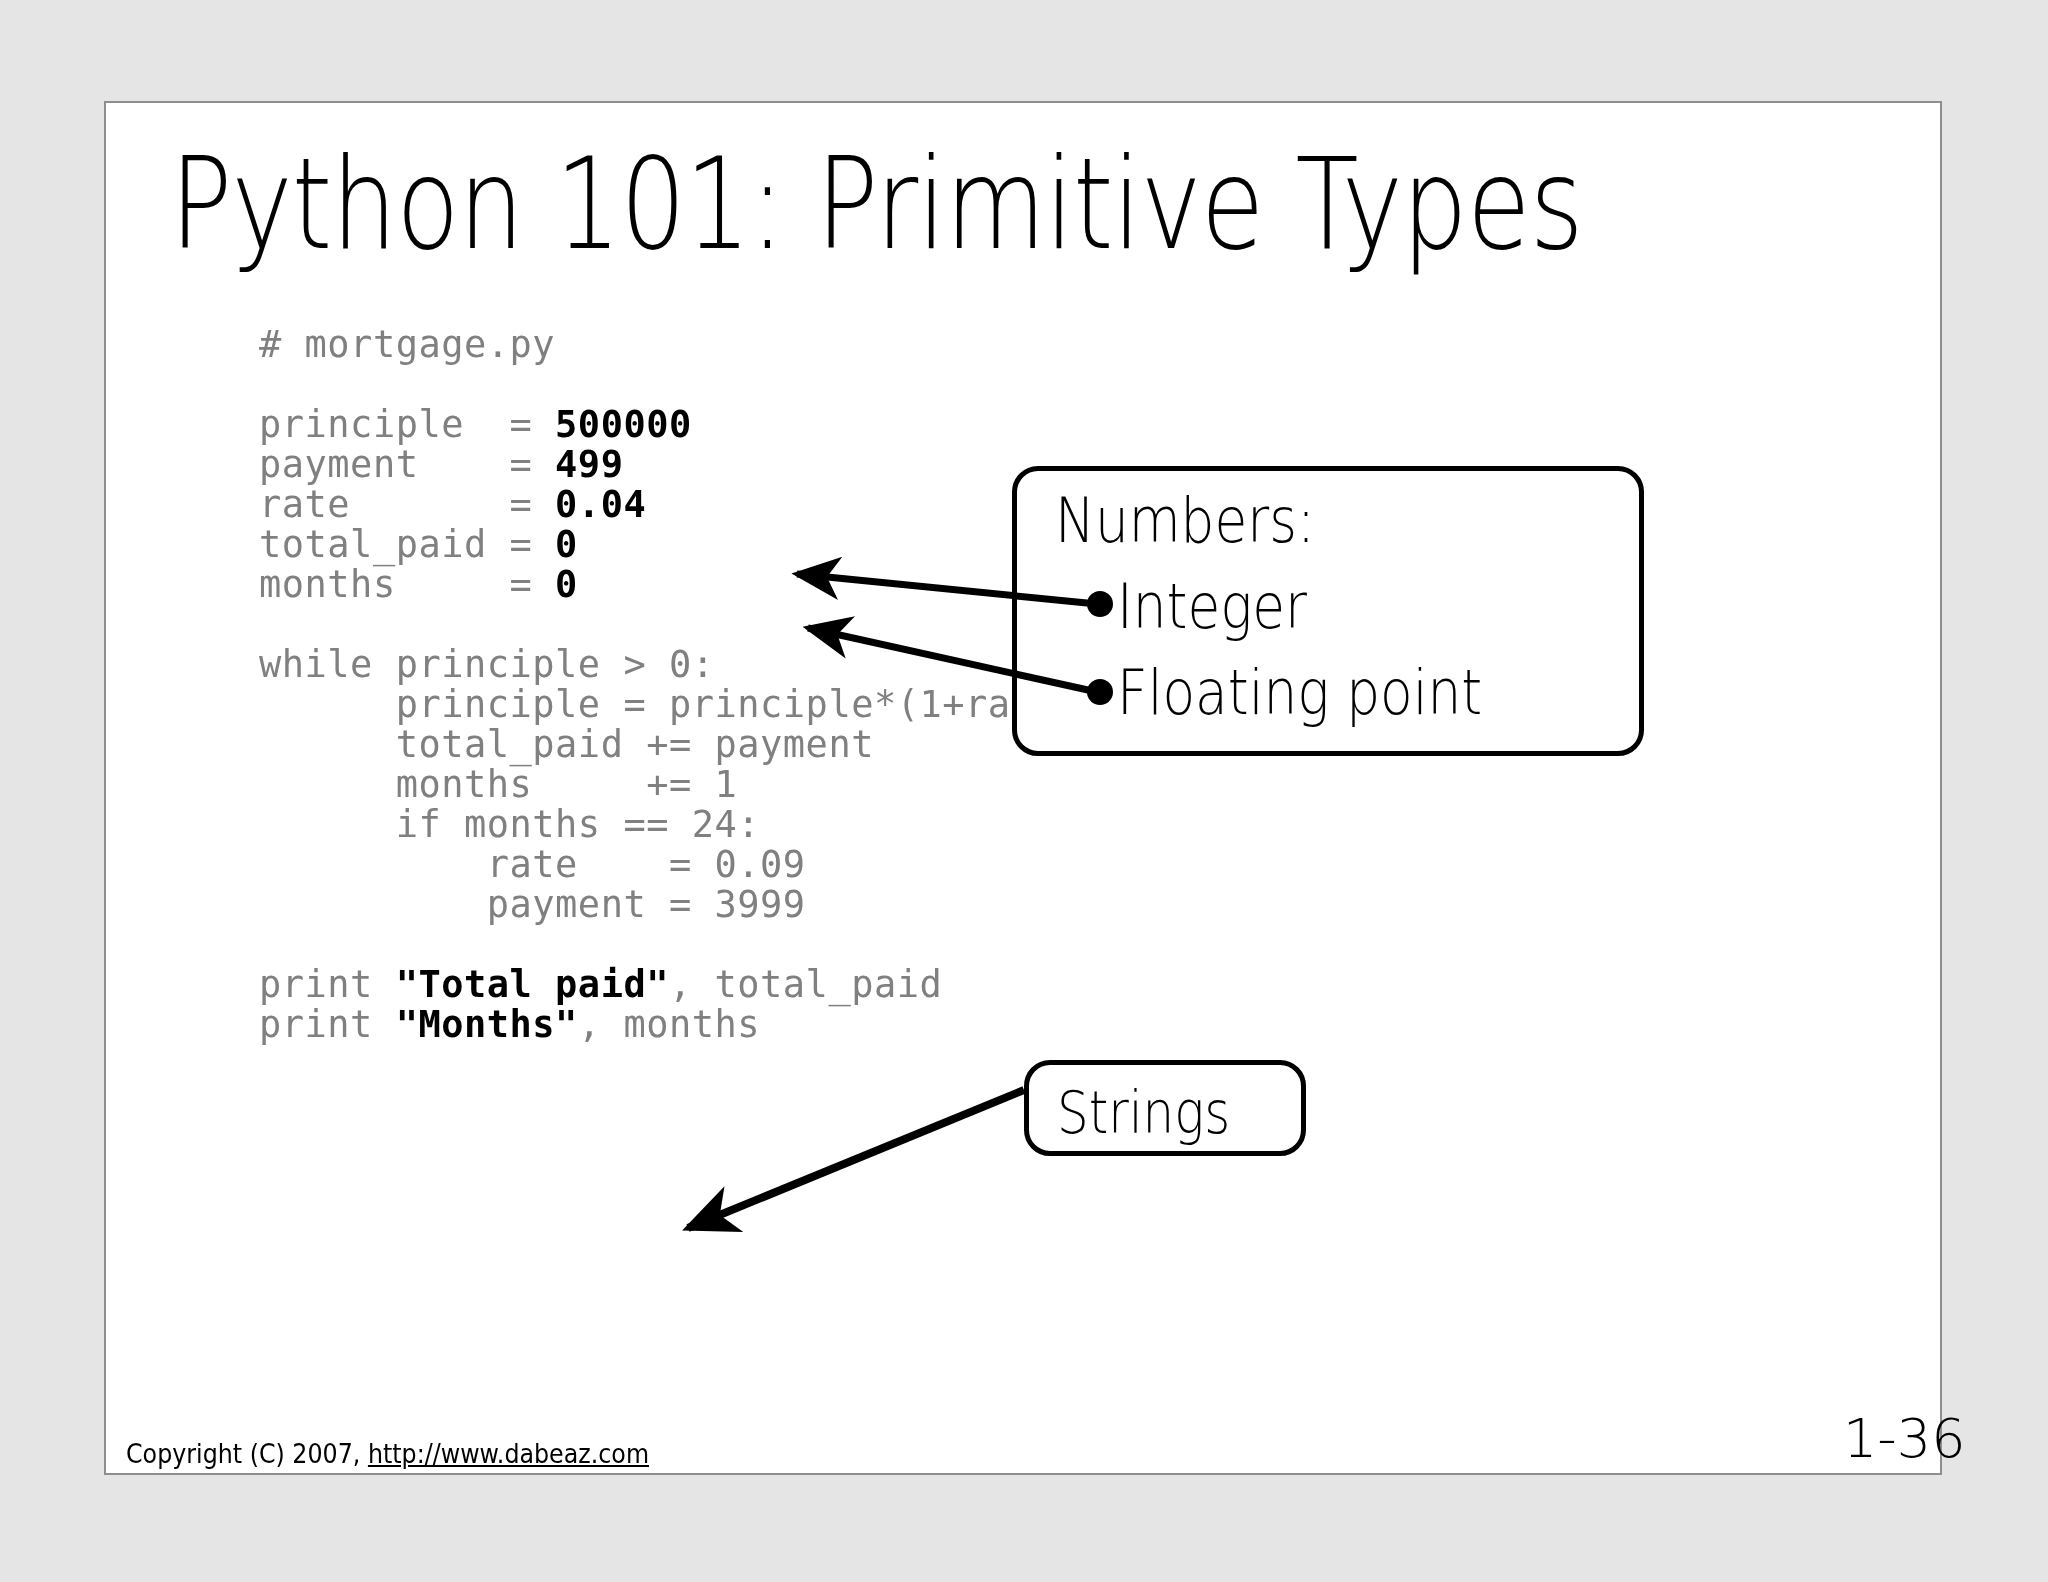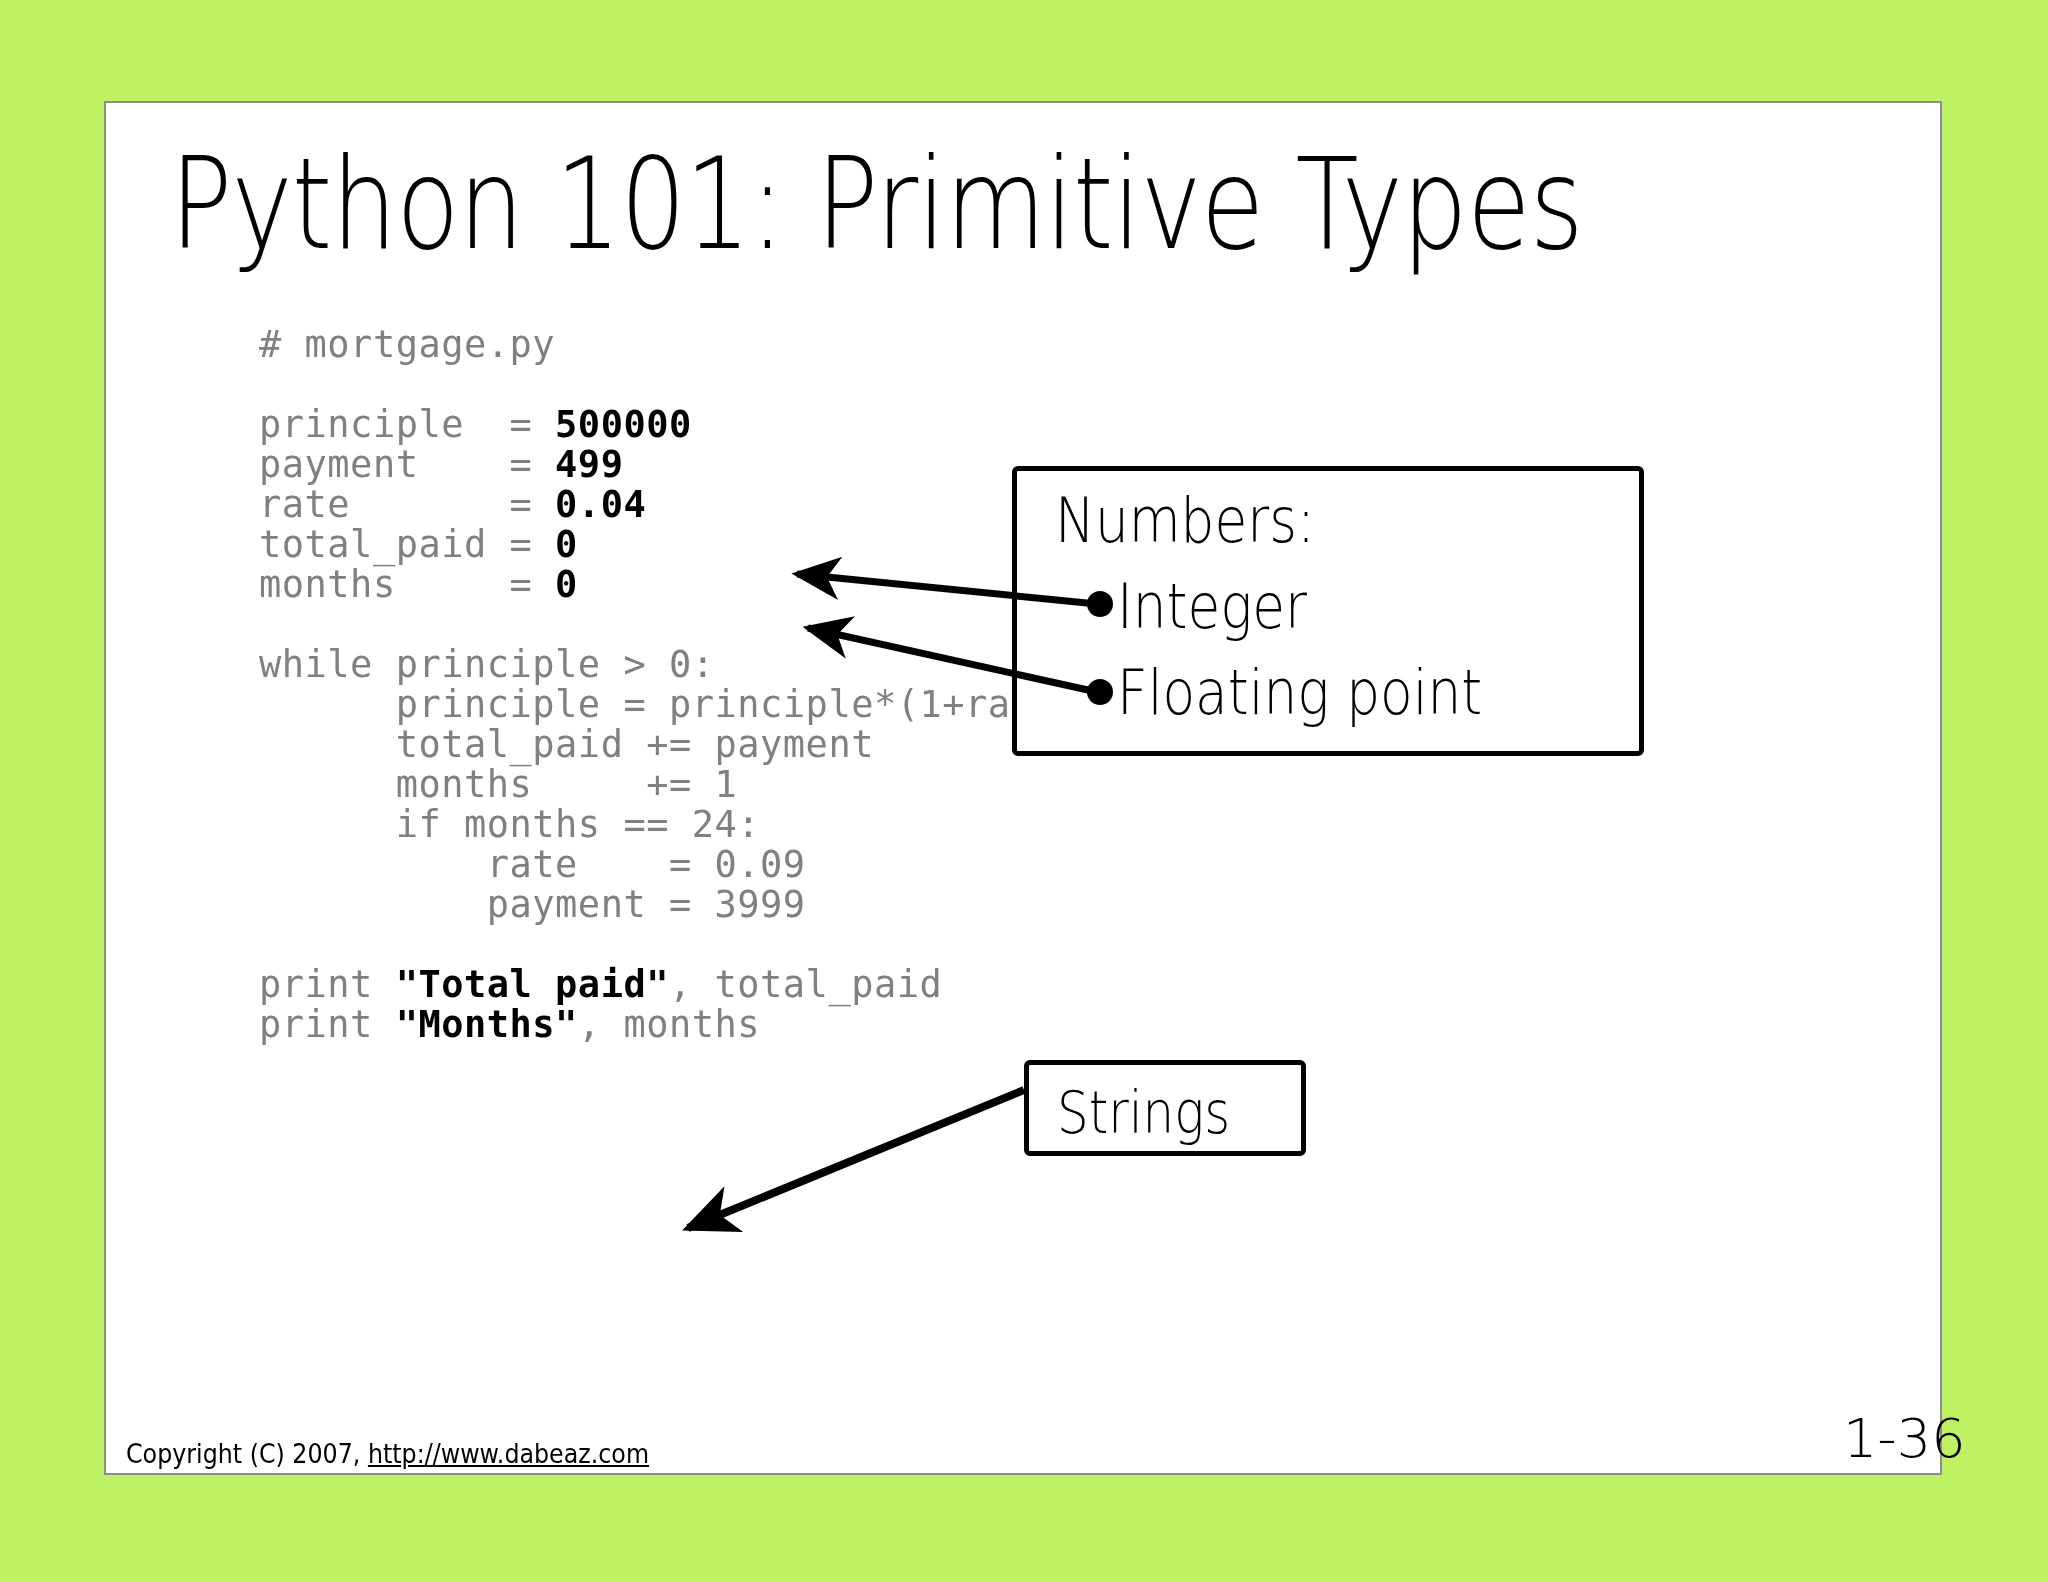--- a/index.html
+++ b/index.html
@@ -12,21 +12,21 @@
     height: 1582px;
     font-family: "Liberation Sans", sans-serif;
     overflow: hidden;
   }
 
   #slide {
     position: absolute;
     left: 0; top: 0;
     width: 2048px;
     height: 1582px;
-    background: #bef264;
+    background: #e5e5e5;
   }
 
   
   #slide-frame {
     position: absolute;
     left: 104px;
     top: 101px;
     width: 1838px;
     height: 1374px;
     border: 2px solid #8e8e8e;
@@ -71,21 +71,21 @@
   #code .blank { height: 40px; }
   #code .lit {
     color: #000000;
     font-weight: bold;
   }
 
   
   .callout {
     position: absolute;
     border: 5px solid #000000;
-    border-radius: 6px;
+    border-radius: 26px;
     background: #ffffff;
     box-sizing: border-box;
     z-index: 3;
   }
   .callout-text {
     font-family: "DejaVu Sans", sans-serif;
     font-weight: 300;
     color: #000000;
     white-space: nowrap;
     transform: scaleX(0.86);

